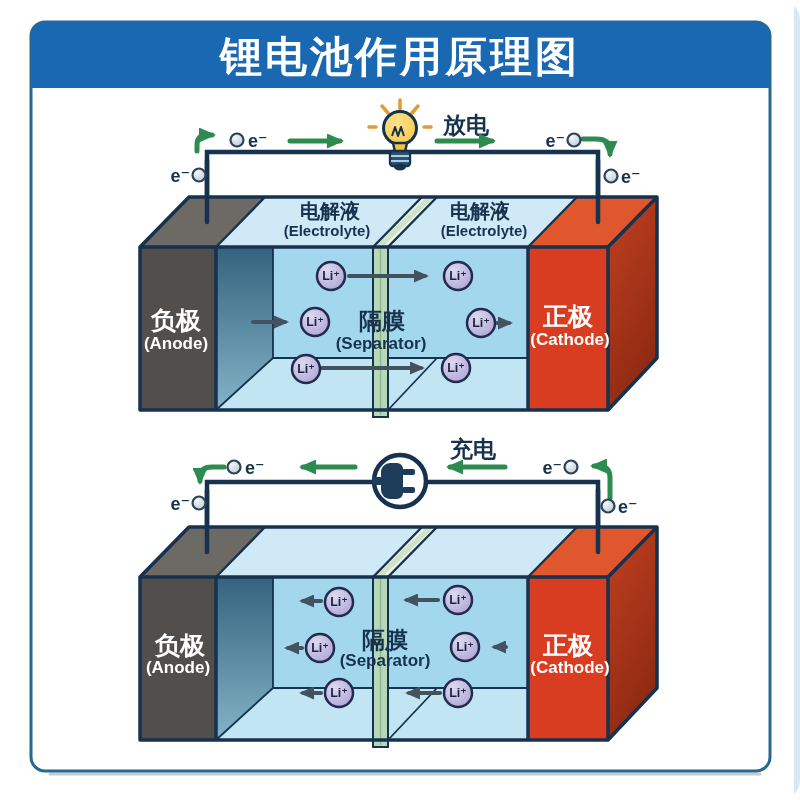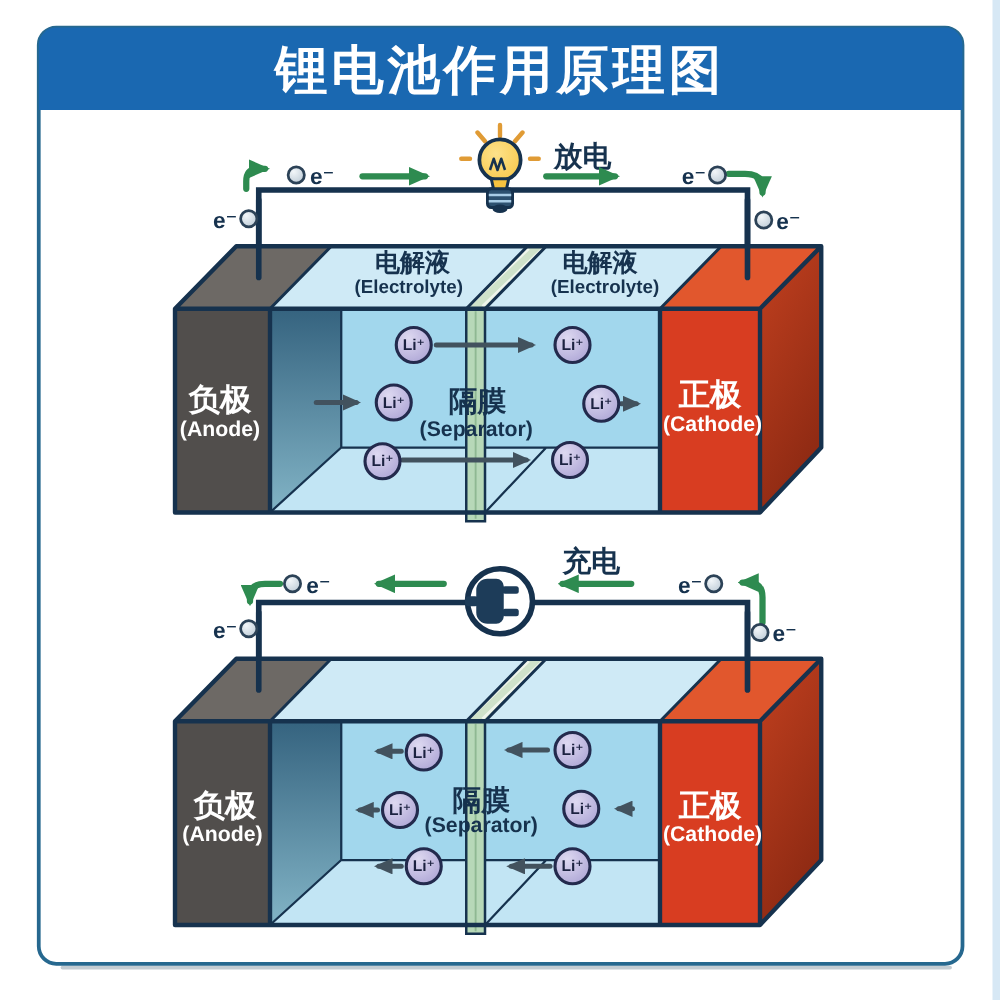--- a/index.html
+++ b/index.html
@@ -1,16 +1,16 @@
 <!DOCTYPE html>
 <html><head>
 <meta charset="utf-8">
 <style>
   html,body{margin:0;padding:0;background:#ffffff;}
-  .stage{position:relative;width:800px;height:800px;background:#ffffff;overflow:hidden;}
+  .stage{position:relative;width:800px;height:800px;background:#ffffff;overflow:hidden;border-radius:20px;}
   svg{position:absolute;left:0;top:0;}
   text{font-family:"Liberation Sans","DejaVu Sans",sans-serif;}
   .t-title{font-weight:bold;font-size:42px;fill:#ffffff;letter-spacing:3px;}
   .t-zh24w{font-weight:bold;font-size:25px;fill:#ffffff;}
   .t-en17w{font-weight:bold;font-size:17px;fill:#ffffff;}
   .t-zh20{font-weight:bold;font-size:20px;fill:#16324e;}
   .t-en15{font-weight:bold;font-size:15px;fill:#16324e;}
   .t-zh22{font-weight:bold;font-size:23px;fill:#16324e;}
   .t-en17{font-weight:bold;font-size:17px;fill:#16324e;}
   .t-mode{font-weight:bold;font-size:23px;fill:#16324e;}

